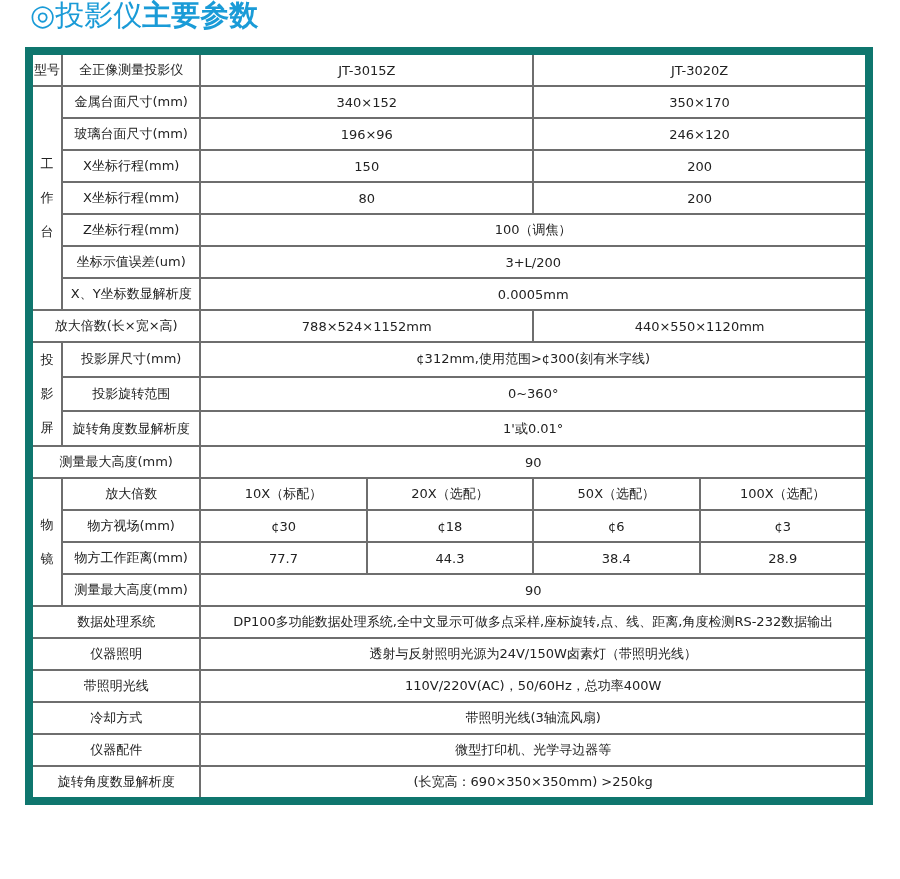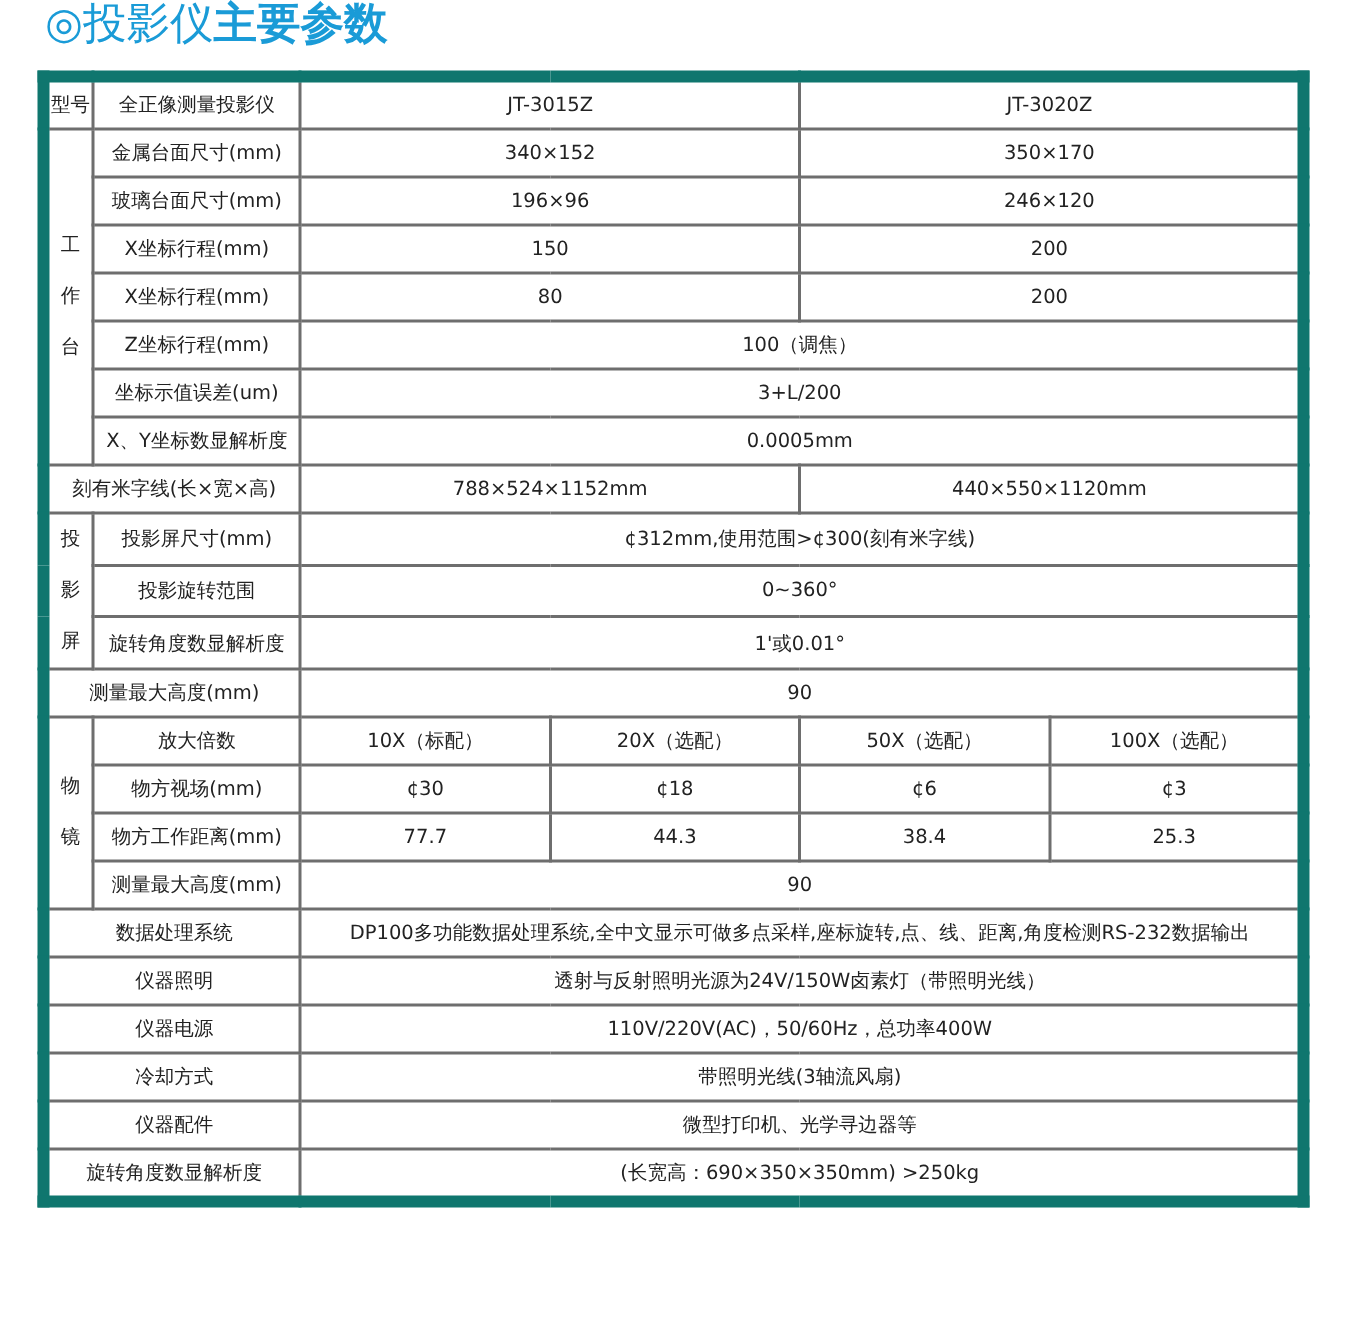--- a/index.html
+++ b/index.html
@@ -64,21 +64,21 @@
   </tr>
   <tr>
     <td>坐标示值误差(um)</td>
     <td colspan="4">3+L/200</td>
   </tr>
   <tr>
     <td>X、Y坐标数显解析度</td>
     <td colspan="4">0.0005mm</td>
   </tr>
   <tr>
-    <td colspan="2">刻有米字线(长×宽×高)</td>
+    <td colspan="2">放大倍数(长×宽×高)</td>
     <td colspan="2">788×524×1152mm</td>
     <td colspan="2">440×550×1120mm</td>
   </tr>
   <tr>
     <td rowspan="3" class="group">
       <span>投</span>
           <span>影</span>
           <span>屏</span>
     </td>
     <td>投影屏尺寸(mm)</td>
@@ -112,36 +112,36 @@
     <td>¢30</td>
     <td>¢18</td>
     <td>¢6</td>
     <td>¢3</td>
   </tr>
   <tr>
     <td>物方工作距离(mm)</td>
     <td>77.7</td>
     <td>44.3</td>
     <td>38.4</td>
-    <td>25.3</td>
+    <td>28.9</td>
   </tr>
   <tr>
     <td>测量最大高度(mm)</td>
     <td colspan="4">90</td>
   </tr>
   <tr>
     <td colspan="2">数据处理系统</td>
     <td colspan="4">DP100多功能数据处理系统,全中文显示可做多点采样,座标旋转,点、线、距离,角度检测RS-232数据输出</td>
   </tr>
   <tr>
     <td colspan="2">仪器照明</td>
     <td colspan="4">透射与反射照明光源为24V/150W卤素灯（带照明光线）</td>
   </tr>
   <tr>
-    <td colspan="2">仪器电源</td>
+    <td colspan="2">带照明光线</td>
     <td colspan="4">110V/220V(AC)，50/60Hz，总功率400W</td>
   </tr>
   <tr>
     <td colspan="2">冷却方式</td>
     <td colspan="4">带照明光线(3轴流风扇)</td>
   </tr>
   <tr>
     <td colspan="2">仪器配件</td>
     <td colspan="4">微型打印机、光学寻边器等</td>
   </tr>

